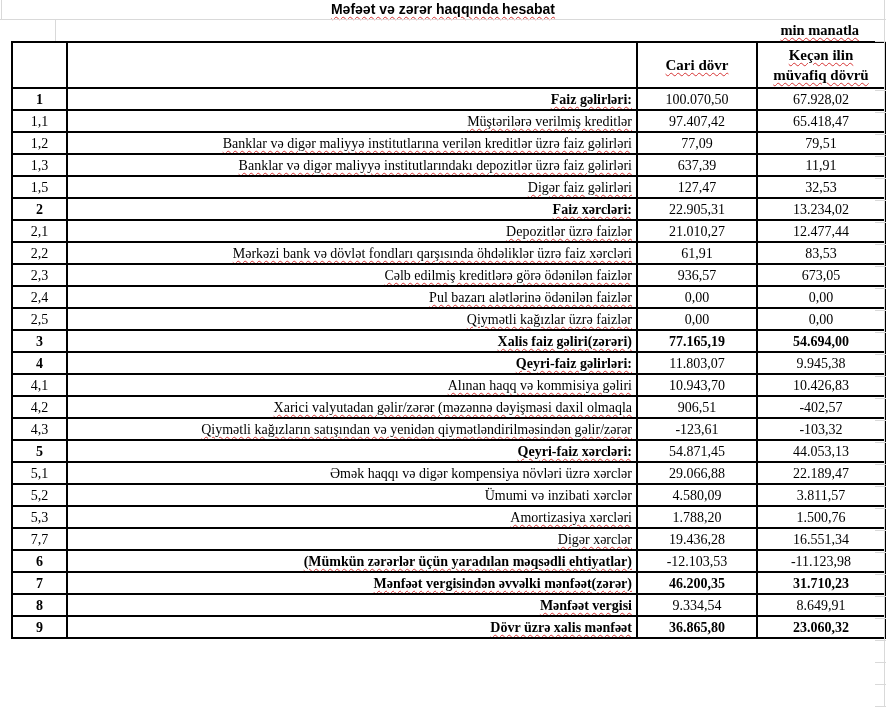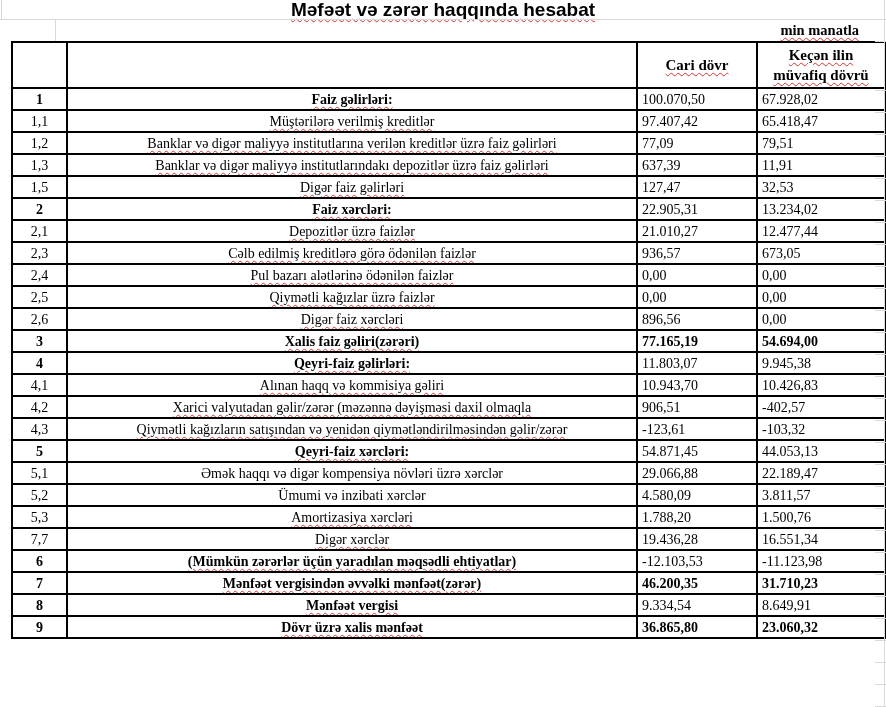--- a/index.html
+++ b/index.html
@@ -4,21 +4,21 @@
 <style>
   html,body{margin:0;padding:0;}
   body{
     width:886px;height:707px;position:relative;overflow:hidden;
     background:#ffffff;color:#000;
     font-family:"Liberation Serif","DejaVu Serif",serif;
   }
   #title{
     position:absolute;top:0;left:0;width:886px;height:20px;line-height:19px;
     text-align:center;font-family:"Liberation Sans","DejaVu Sans",sans-serif;
-    font-weight:bold;font-size:19px;
+    font-weight:bold;font-size:14px;
   }
   #unit{
     position:absolute;top:20px;left:0;width:873px;height:21px;line-height:20px;
     text-align:right;padding-right:14px;box-sizing:border-box;
     font-weight:bold;font-size:14.5px;
   }
   
   .sq{
     text-decoration-line:underline;
     text-decoration-style:wavy;
@@ -35,22 +35,22 @@
   #tbl th,#tbl td{
     border:2px solid #000;
     padding:0 4px;
     font-size:14px;
     overflow:hidden;white-space:nowrap;
   }
   #tbl th{height:44px;font-weight:bold;font-size:15px;text-align:center;line-height:20px;}
   #tbl td{height:20px;line-height:19px;}
   col.w1{width:55px;}col.w2{width:570px;}col.w3{width:120px;}col.w4{width:128px;}
   td.c1{text-align:center;}
-  td.c2{text-align:center;}
-  td.val{text-align:left;}
+  td.c2{text-align:right;}
+  td.val{text-align:center;}
   .b{font-weight:bold;}
   .gridline{position:absolute;background:#d9d9d9;}
 </style>
 </head>
 <body>
 
 <div id="sheet">
 
   <div id="title" class="sq">Məfəət və zərər haqqında hesabat</div>
 
@@ -111,41 +111,41 @@
           <td class="c3 val">22.905,31</td>
           <td class="c4 val">13.234,02</td>
         </tr>
         <tr>
           <td class="c1">2,1</td>
           <td class="c2"><span class="sq">Depozitlər üzrə faizlər</span></td>
           <td class="c3 val">21.010,27</td>
           <td class="c4 val">12.477,44</td>
         </tr>
         <tr>
+          <td class="c1">2,2</td>
+          <td class="c2"><span class="sq">Mərkəzi bank və dövlət fondları qarşısında öhdəliklər üzrə faiz xərcləri</span></td>
+          <td class="c3 val">61,91</td>
+          <td class="c4 val">83,53</td>
+        </tr>
+        <tr>
           <td class="c1">2,3</td>
           <td class="c2"><span class="sq">Cəlb edilmiş kreditlərə görə ödənilən faizlər</span></td>
           <td class="c3 val">936,57</td>
           <td class="c4 val">673,05</td>
         </tr>
         <tr>
           <td class="c1">2,4</td>
           <td class="c2"><span class="sq">Pul bazarı alətlərinə ödənilən faizlər</span></td>
           <td class="c3 val">0,00</td>
           <td class="c4 val">0,00</td>
         </tr>
         <tr>
           <td class="c1">2,5</td>
           <td class="c2"><span class="sq">Qiymətli kağızlar üzrə faizlər</span></td>
           <td class="c3 val">0,00</td>
-          <td class="c4 val">0,00</td>
-        </tr>
-        <tr>
-          <td class="c1">2,6</td>
-          <td class="c2"><span class="sq">Digər faiz xərcləri</span></td>
-          <td class="c3 val">896,56</td>
           <td class="c4 val">0,00</td>
         </tr>
         <tr>
           <td class="c1 b">3</td>
           <td class="c2 b"><span class="sq">Xalis faiz gəliri(zərəri)</span></td>
           <td class="c3 val b">77.165,19</td>
           <td class="c4 val b">54.694,00</td>
         </tr>
         <tr>
           <td class="c1 b">4</td>

